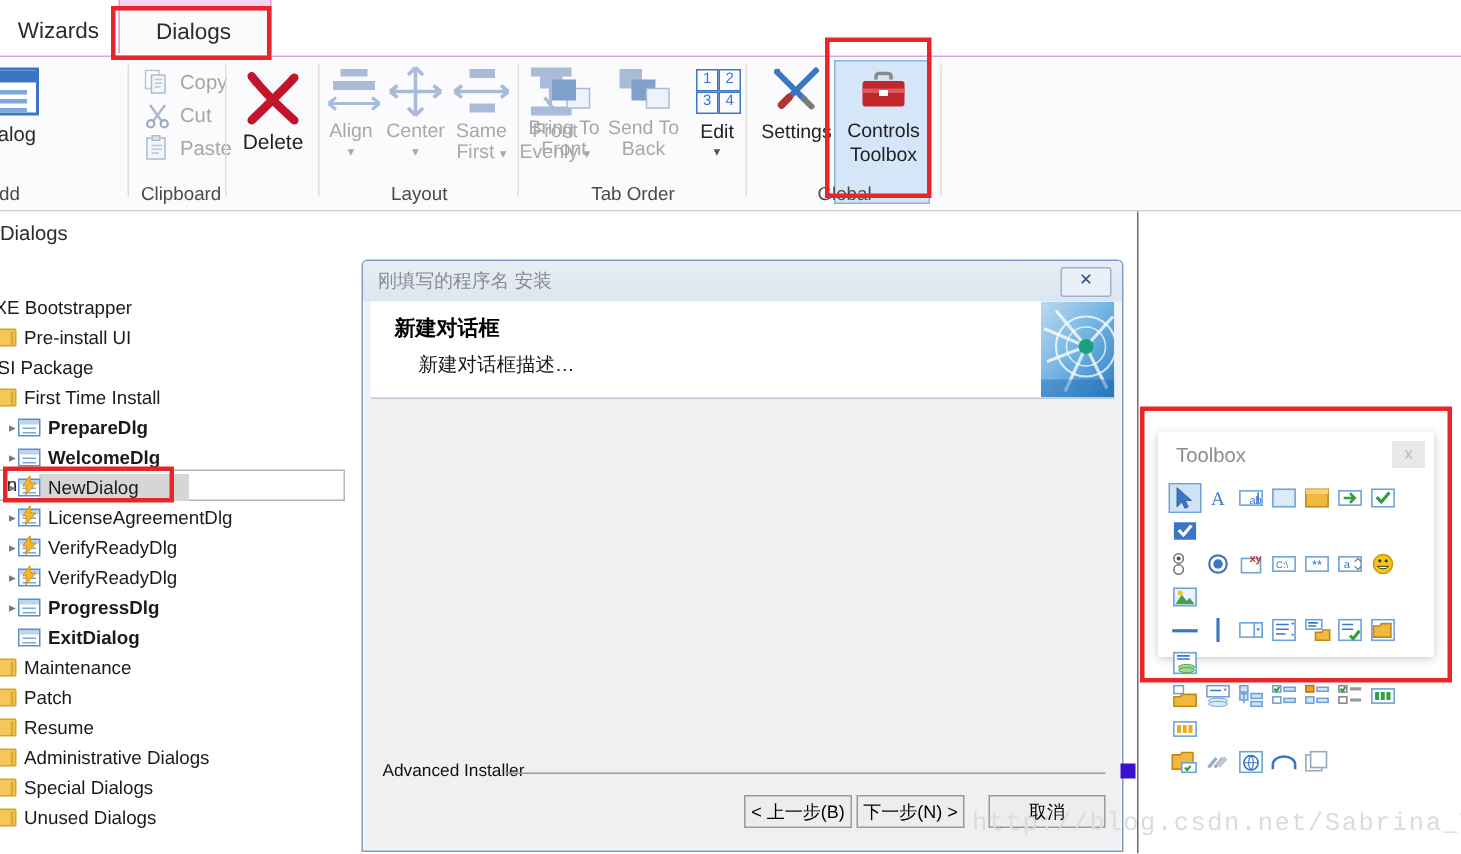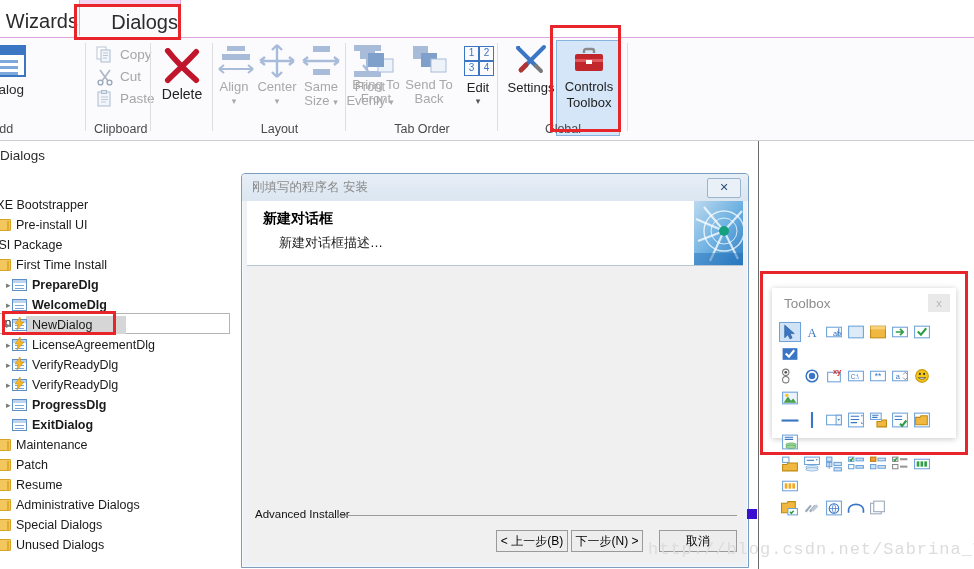--- a/index.html
+++ b/index.html
@@ -8,21 +8,21 @@
     background:#ffffff;
     font-family:"Liberation Sans","DejaVu Sans",sans-serif;
     font-size:12px;color:#1f1f1f;
     -webkit-font-smoothing:antialiased;
   }
 
   
   #ribbon{position:absolute;left:0;top:0;width:974px;height:141px;background:#ffffff;}
   #tabstrip{position:absolute;left:0;top:0;width:974px;height:38px;background:#ffffff;}
   .tab-ghost{position:absolute;left:79px;top:-10px;width:100px;height:45px;background:#f2d6f2;border:1px solid #dba6db;border-bottom:none;}
-  .tab{position:absolute;top:6px;height:30px;line-height:30px;font-size:20px;color:#2b2b2b;text-align:right;}
+  .tab{position:absolute;top:6px;height:30px;line-height:30px;font-size:15px;color:#2b2b2b;text-align:center;}
   #tab-wizards{left:0px;width:78px;}
   #tab-dialogs{left:79px;width:100px;background:#fbfbfd;border:1px solid #dba6db;border-bottom:1px solid #fbfbfd;box-sizing:border-box;}
   .tabline{position:absolute;left:0;top:37px;width:974px;height:1px;background:#dba6db;}
 
   
   .hl{position:absolute;border:3px solid #e8252a;box-sizing:border-box;pointer-events:none;}
   #hl-dialogs{left:74px;top:4px;width:107px;height:36px;}
   #hl-controls{left:550px;top:25px;width:71px;height:107px;}
   #hl-newdialog{left:2px;top:311px;width:114px;height:24px;}
   #hl-toolbox{left:760px;top:271px;width:208px;height:184px;}
@@ -201,21 +201,21 @@
         <div class="lbtn" style="top:40px;left:0;width:42px">Center</div>
         <div class="arrowtxt" style="position:absolute;top:56px;left:0;width:42px;text-align:center;font-size:9px">▾</div>
       </div>
       <div style="position:absolute;left:86px;top:2px;width:44px">
         <svg class="lico" style="left:1px" viewBox="0 0 42 34">
           <rect x="13" y="2" width="17" height="6" fill="#a8bcd9"></rect>
           <path d="M3 17h36M3 17l5-4M3 17l5 4M39 17l-5-4M39 17l-5 4" stroke="#a8bcd9" stroke-width="2.4" fill="none"></path>
           <rect x="13" y="25" width="17" height="6" fill="#a8bcd9"></rect>
         </svg>
         <div class="lbtn" style="top:40px;left:0;width:44px">
-          <span>Same Size</span>
+          <span>Same First</span>
           <span class="arrowtxt" style="font-size:9px"> ▾</span>
         </div>
       </div>
       <div style="position:absolute;left:131px;top:2px;width:50px">
         <svg class="lico" style="left:2px" viewBox="0 0 42 34">
           <rect x="8" y="1" width="27" height="6" fill="#a8bcd9"></rect>
           <path d="M21 8v18M21 8l-4 5M21 8l4 5M21 26l-4-5M21 26l4 5" stroke="#a8bcd9" stroke-width="2.2" fill="none"></path>
           <rect x="8" y="27" width="27" height="6" fill="#a8bcd9"></rect>
         </svg>
         <div class="lbtn" style="top:40px;left:0;width:52px">

